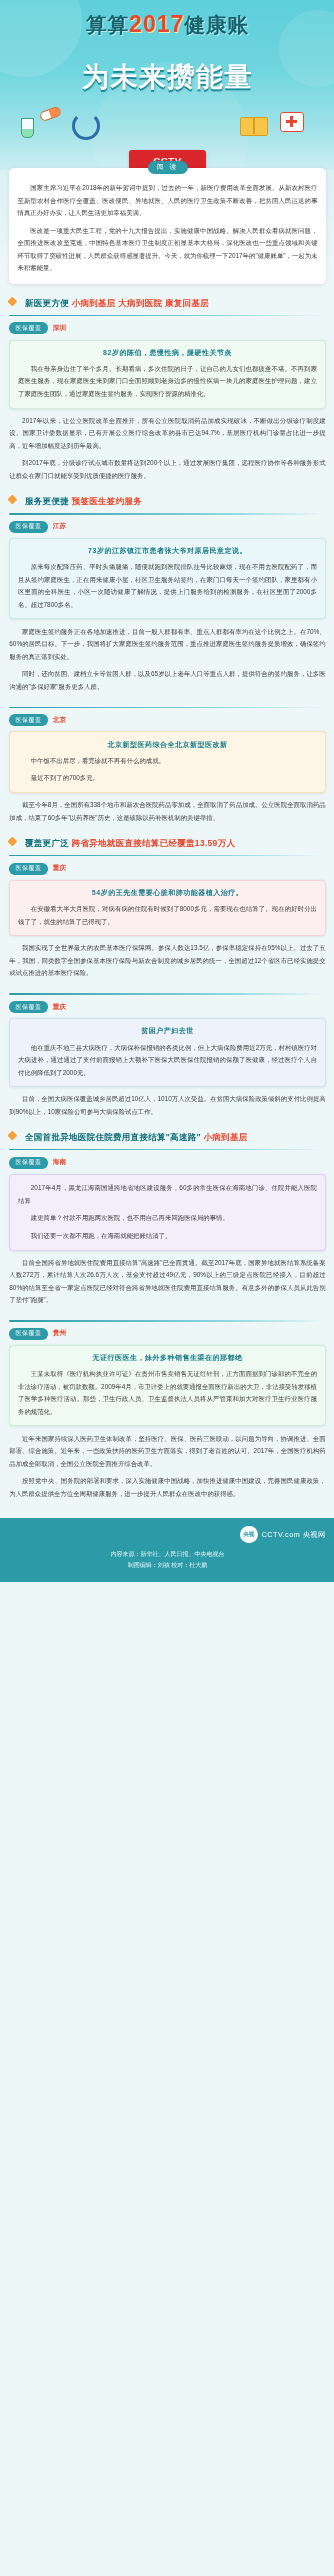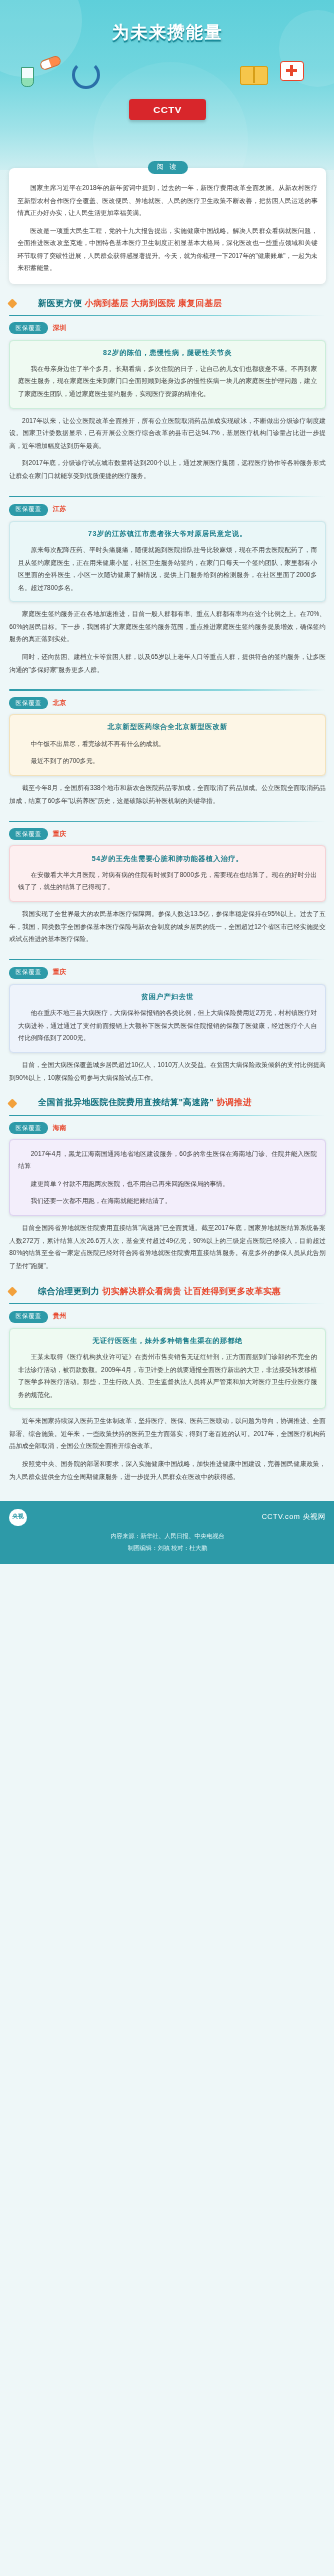--- a/index.html
+++ b/index.html
@@ -44,22 +44,22 @@
     letter-spacing: 1px;
     color: #14636e;
     text-shadow: 1px 1px 0 rgba(255,255,255,0.55);
   }
   .hero-line1 .num {
     color: #e8472c;
     font-size: 23px;
     text-shadow: 1px 1px 0 #ffe9a8;
   }
   .hero-line2 {
-    margin-top: 10px;
-    font-size: 17px;
+    margin-top: 20px;
+    font-size: 27px;
     font-weight: bold;
     letter-spacing: 1.5px;
     color: #ffffff;
     text-shadow: 0 1.5px 0 #1b8d9c, 1px 2.1px 2.1px rgba(0,0,0,0.18);
   }
 
   .hero-illus {
     position: relative;
     height: 47px;
     margin-top: 3.1px;
@@ -132,21 +132,21 @@
     line-height: 1.95;
     text-indent: 2em;
     color: #3a3a3a;
     text-align: justify;
   }
   .intro-card p:first-of-type { margin-top: 7.2px; }
 
   
   .section { padding: 0 9.3px; margin-top: 13.4px; }
   .sec-head {
-    display: flex; align-items: center; gap: 22px;
+    display: flex; align-items: flex-start; gap: 9px;
     margin-bottom: 5.2px;
   }
   .sec-bullet {
     width: 6.7px; height: 6.7px; background: #f2a13c; border-radius: 1px; flex: none;
     transform: rotate(45deg);
   }
   .sec-title {
     font-size: 8.5px; font-weight: bold; color: #0f6f7c; letter-spacing: 0.3px;
   }
   .sec-title .hl { color: #e8472c; }
@@ -194,21 +194,21 @@
 
   
   .footer {
     margin-top: 17.5px;
     background: #2d9aa8;
     color: #dff4f6;
     padding: 8.2px 9.3px 10.3px;
     text-align: center;
   }
   .footer-logo {
-    display: flex; align-items: center; justify-content: space-between; gap: 4.1px;
+    display: flex; align-items: center; justify-content: flex-end; gap: 4.1px;
     margin-bottom: 5.2px;
   }
   .footer-logo .mark {
     width: 17.5px; height: 17.5px; border-radius: 50%;
     background: #fff; color: #2d9aa8;
     display: flex; align-items: center; justify-content: center;
     font-size: 5.7px; font-weight: bold;
   }
   .footer-logo .txt { font-size: 7.2px; color: #fff; letter-spacing: 0.5px; }
   .footer .line { font-size: 6px; line-height: 1.9; }
@@ -217,20 +217,23 @@
 <body>
 
 <div class="page">
 
   <div class="hero">
     <div class="blob b1"></div>
     <div class="blob b2"></div>
     <div class="blob b3"></div>
 
     <div class="hero-title">
+      <div class="hero-line1">
+        <span>算算</span><span class="num">2017</span><span>健康账</span>
+      </div>
       <div class="hero-line2">为未来攒能量</div>
     </div>
 
     <div class="hero-illus">
       <div class="illus-item flask"></div>
       <div class="illus-item pillcap"></div>
       <div class="illus-item stetho"></div>
       <div class="illus-item book"></div>
       <div class="illus-item cross-box"></div>
     </div>
@@ -262,20 +265,26 @@
       <div class="card-title">82岁的陈伯，患慢性病，腿硬性关节炎</div>
       <p>我在母亲身边住了半个多月。长期看病，多次住院的日子，让自己的儿女们也都疲惫不堪。不再到家庭医生服务，现在家庭医生来到家门口全面照顾到老身边多的慢性疾病一块儿的家庭医生护理问题，建立了家庭医生团队，通过家庭医生签约服务，实现医疗资源的精准化。</p>
     </div>
     <div class="para-block">
       <p>2017年以来，让公立医院改革全面推开，所有公立医院取消药品加成实现破冰，不断做出分级诊疗制度建设。国家卫计委数据显示，已有开展公立医疗综合改革的县市已达94.7%，基层医疗机构门诊量占比进一步提高，近年增加幅度达到历年最高。</p>
       <p>到2017年底，分级诊疗试点城市数量将达到200个以上，通过发展医疗集团，远程医疗协作等各种服务形式让群众在家门口就能享受到优质便捷的医疗服务。</p>
     </div>
   </div>
 
   <div class="section">
+    <div class="sec-head">
+      <div class="sec-bullet"></div>
+      <div class="sec-title">
+        <span>服务更便捷 </span><span class="hl">预签医生签约服务</span>
+      </div>
+    </div>
     <div class="sec-rule"></div>
     <div class="badge-row">
       <span class="badge">医保覆盖</span>
       <span class="badge-val">江苏</span>
     </div>
     <div class="card mint">
       <div class="card-title">73岁的江苏镇江市患者张大爷对原居民意定说。</div>
       <p>原来每次配降压药、平时头痛腿痛，随便就跑到医院排队挂号比较麻烦，现在不用去医院配药了，而且从签约家庭医生，正在用来健康小屋，社区卫生服务站签约，在家门口每天一个签约团队，家里都有小区里面的全科医生，小区一次随访健康了解情况，提供上门服务给到的检测服务，在社区里面了2000多名。超过7800多名。</p>
     </div>
     <div class="para-block">
@@ -294,20 +303,26 @@
       <div class="card-title">北京新型医药综合全北京新型医改新</div>
       <p>中午饭不出后尽，看完诊就不再有什么的成就。</p>
       <p>最近不到了的700多元。</p>
     </div>
     <div class="para-block">
       <p>截至今年8月，全国所有338个地市和新农合医院药品零加成，全面取消了药品加成。公立医院全面取消药品加成，结束了60多年"以药养医"历史，这是破除以药补医机制的关键举措。</p>
     </div>
   </div>
 
   <div class="section">
+    <div class="sec-head">
+      <div class="sec-bullet"></div>
+      <div class="sec-title">
+        <span>覆盖更广泛 </span><span class="hl">跨省异地就医直接结算已经覆盖13.59万人</span>
+      </div>
+    </div>
     <div class="sec-rule"></div>
     <div class="badge-row">
       <span class="badge">医保覆盖</span>
       <span class="badge-val">重庆</span>
     </div>
     <div class="card rose">
       <div class="card-title">54岁的王先生需要心脏和肺功能器植入治疗。</div>
       <p>在安徽看大半大月医院，对病有病的住院有时候到了8000多元，需要现在也结算了。现在的好时分出钱了了，就生的结算了已得现了。</p>
     </div>
     <div class="para-block">
@@ -327,45 +342,39 @@
     </div>
     <div class="para-block">
       <p>目前，全国大病医保覆盖城乡居民超过10亿人，1010万人次受益。在贫困大病保险政策倾斜的支付比例提高到90%以上，10家保险公司参与大病保险试点工作。</p>
     </div>
   </div>
 
   <div class="section">
     <div class="sec-head">
       <div class="sec-bullet"></div>
       <div class="sec-title">
-        <span>全国首批异地医院住院费用直接结算"高速路" </span><span class="hl">协调推进</span>
+        <span>全国首批异地医院住院费用直接结算"高速路" </span><span class="hl">小病到基层</span>
       </div>
     </div>
     <div class="sec-rule"></div>
     <div class="badge-row">
       <span class="badge">医保覆盖</span>
       <span class="badge-val">海南</span>
     </div>
     <div class="card violet">
       <p>2017年4月，黑龙江海南国通跨地省地区建设服务，60多的常生医保在海南地门诊、住院并能入医院结算</p>
       <p>建更简单？付款不用跑两次医院，也不用自己再来回跑医保局的事情。</p>
       <p>我们还要一次都不用跑，在海南就能把账结清了。</p>
     </div>
     <div class="para-block">
       <p>目前全国跨省异地就医住院费用直接结算"高速路"已全面贯通。截至2017年底，国家异地就医结算系统备案人数272万，累计结算人次26.6万人次，基金支付超过49亿元，90%以上的三级定点医院已经接入，目前超过80%的结算至全省一家定点医院已经对符合跨省异地就医住院费用直接结算服务。有意多外的参保人员从此告别了垫付"跑腿"。</p>
     </div>
   </div>
 
   <div class="section">
-    <div class="sec-head">
-      <div class="sec-bullet"></div>
-      <div class="sec-title">
-        <span>综合治理更到力 </span><span class="hl">切实解决群众看病贵 让百姓得到更多改革实惠</span>
-      </div>
-    </div>
     <div class="sec-rule"></div>
     <div class="badge-row">
       <span class="badge">医保覆盖</span>
       <span class="badge-val">贵州</span>
     </div>
     <div class="card green">
       <div class="card-title">无证行医医生，妹外多种销售生渠在的那都绝</div>
       <p>王某未取得《医疗机构执业许可证》在贵州市售卖销售无证红针剂，正方面面据到门诊部的不完全的非法诊疗活动，被罚款数额。2009年4月，市卫计委上的就要通报全面医疗新出的大卫，非法接受转发移植了医学多种医疗活动。那些，卫生行政人员、卫生监督执法人员将从严管束和加大对医疗卫生行业医疗服务的规范化。</p>
     </div>
     <div class="para-block">

